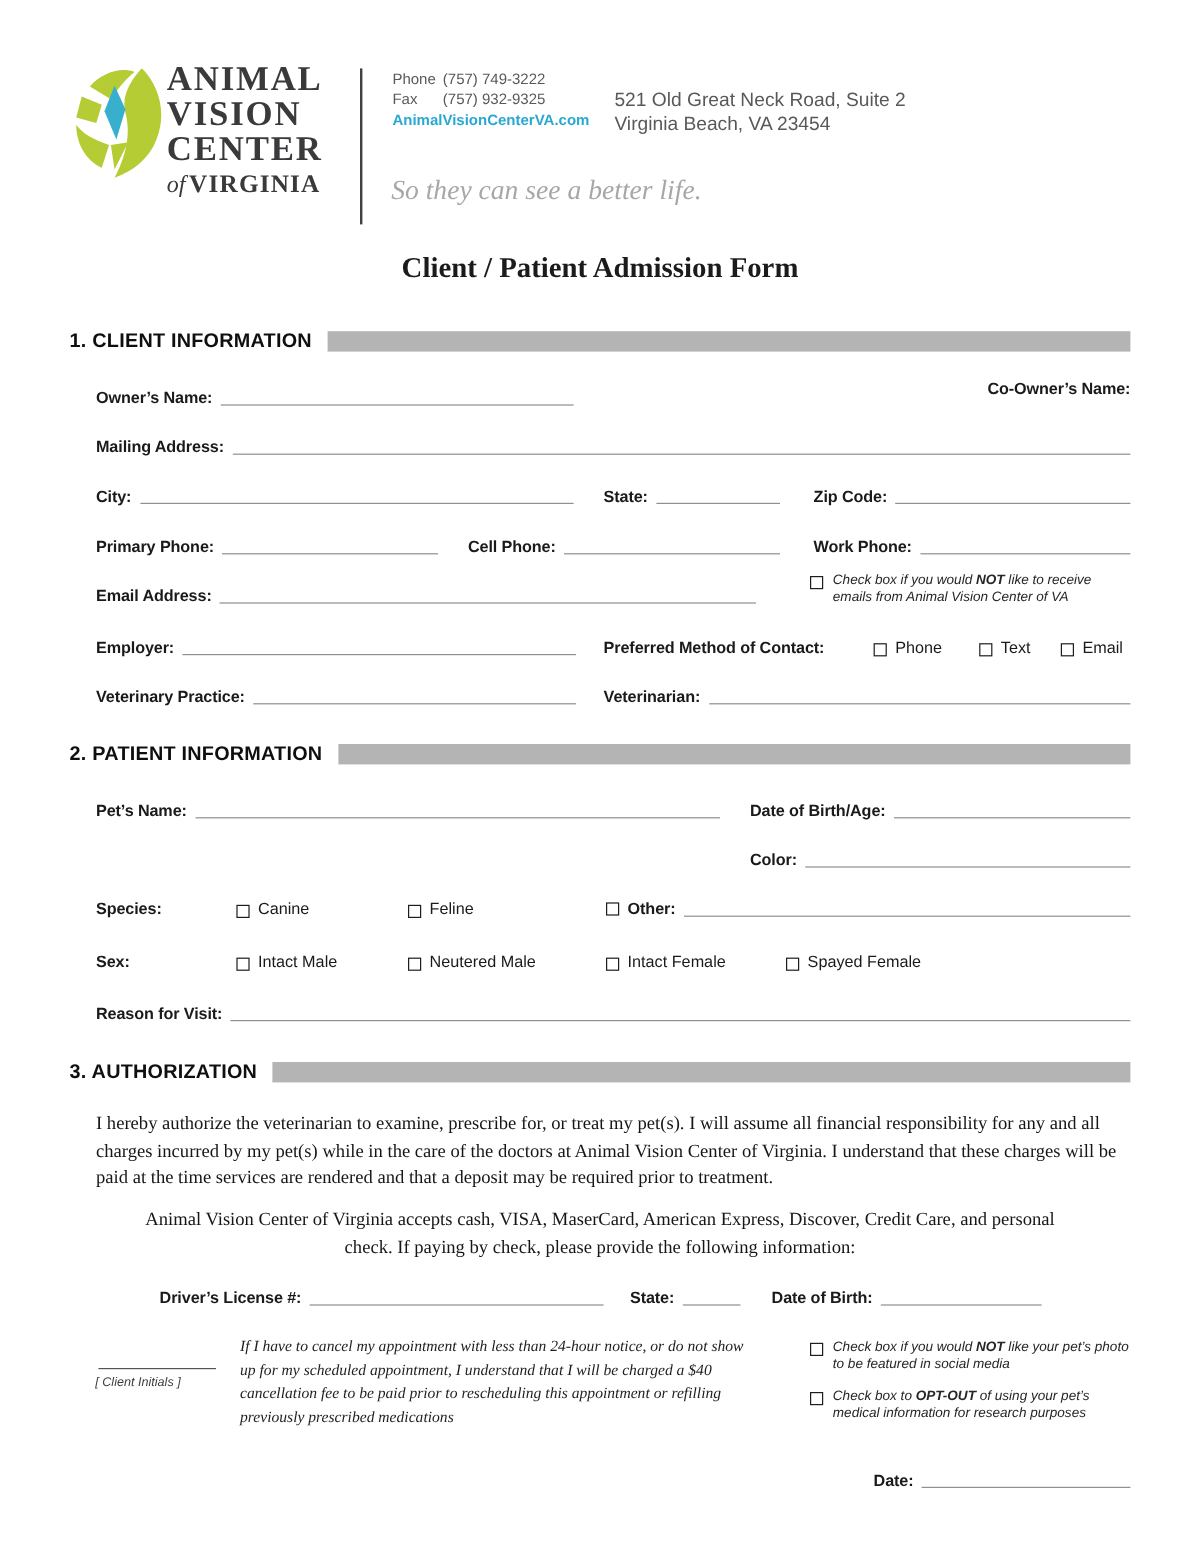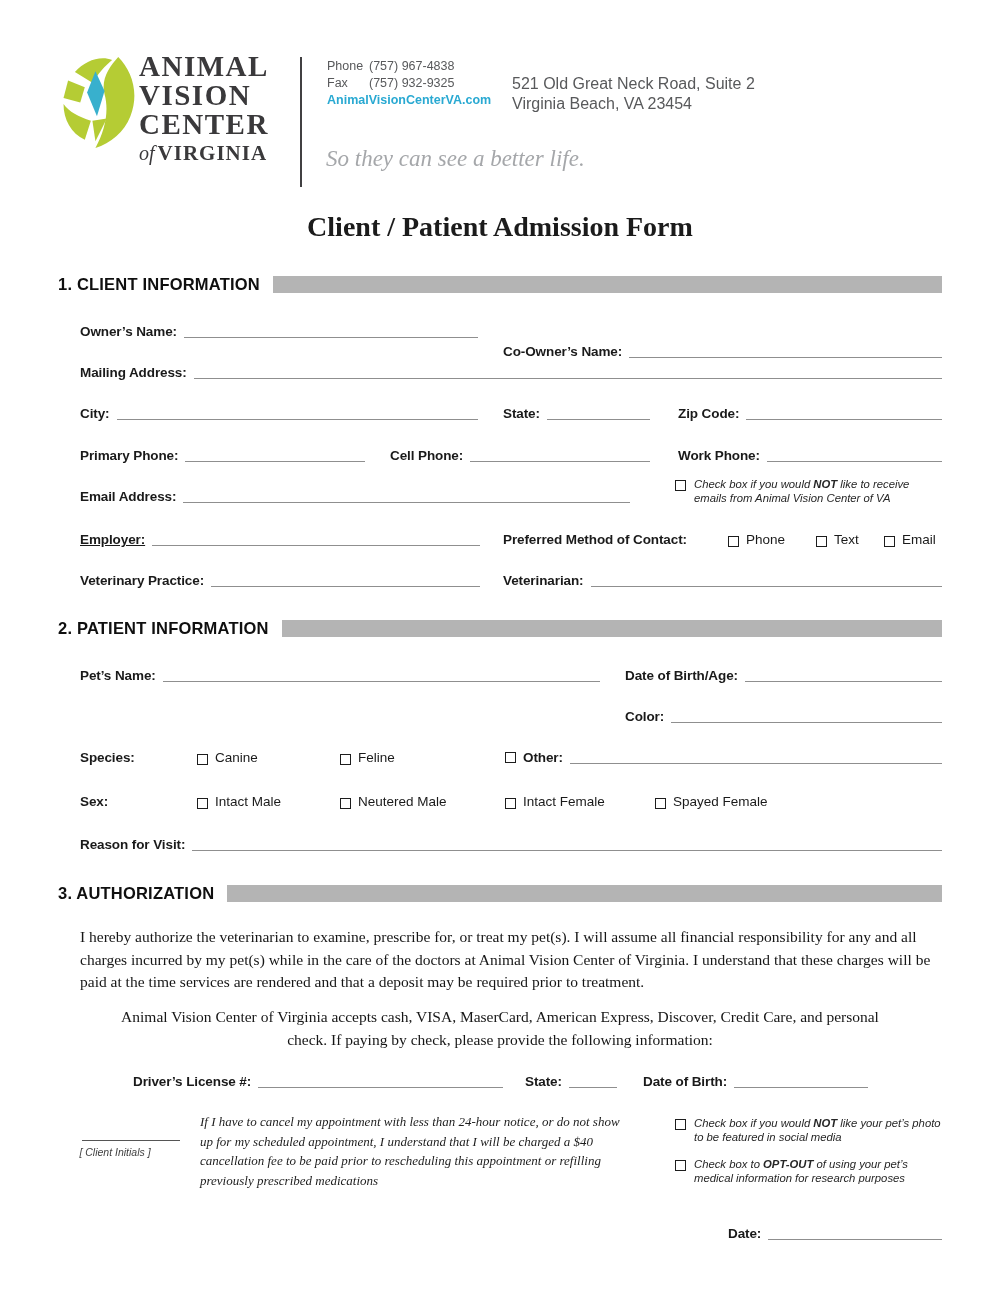--- a/index.html
+++ b/index.html
@@ -15,21 +15,21 @@
   .wm-of{font-style:italic;font-weight:400;font-size:20px;letter-spacing:0;margin-right:3px;}
   .divider{position:absolute;left:300px;top:57px;width:2px;height:130px;background:#414042;}
   .contact{position:absolute;left:327px;top:58px;font-size:12.5px;line-height:17px;color:#58595b;}
   .contact .cl{display:inline-block;width:42px;}
   .weblink{color:#29a9d2;font-weight:700;text-decoration:none;}
   .address{position:absolute;left:512px;top:74px;font-size:16px;line-height:20px;color:#58595b;}
   .tagline{position:absolute;left:326px;top:146px;font-family:"Liberation Serif",serif;
            font-style:italic;font-size:23px;color:#a5a7aa;}
 
   .form-title{position:absolute;left:0;right:0;top:211px;text-align:center;
-              font-family:"Liberation Serif",serif;font-weight:700;font-size:28px;color:#1b1b1b;}
+              font-family:"Liberation Serif",serif;font-weight:700;font-size:24px;color:#1b1b1b;}
 
   
   .sec{position:absolute;left:58px;right:58px;display:flex;align-items:center;}
   .sec .st{font-weight:700;font-size:16.5px;letter-spacing:.2px;color:#0f0f0f;white-space:nowrap;}
   .sec .bar{flex:1;height:17px;background:#b4b4b4;margin-left:13px;}
 
   
   .g{position:absolute;display:flex;align-items:flex-end;height:19px;}
   .lbl{font-weight:700;font-size:13.5px;letter-spacing:-.1px;white-space:nowrap;line-height:15px;}
   .line{flex:1;border-bottom:1.3px solid #8f8f8f;margin-left:7px;margin-bottom:1px;height:10px;}
@@ -71,21 +71,21 @@
   <div class="wordmark">
     <div class="wm-big">ANIMAL</div>
     <div class="wm-big">VISION</div>
     <div class="wm-big">CENTER</div>
     <div class="wm-small"><span class="wm-of">of</span><span>VIRGINIA</span></div>
   </div>
 
   <div class="divider"></div>
 
   <div class="contact">
-    <div><span class="cl">Phone</span><span>(757) 967-4838</span></div>
+    <div><span class="cl">Phone</span><span>(757) 749-3222</span></div>
     <div><span class="cl">Fax</span><span>(757) 932-9325</span></div>
     <div><a class="weblink" href="#">AnimalVisionCenterVA.com</a></div>
   </div>
 
   <div class="address">
     <div>521 Old Great Neck Road, Suite 2</div>
     <div>Virginia Beach, VA 23454</div>
   </div>
 
   <div class="tagline">So they can see a better life.</div>
@@ -94,21 +94,21 @@
 
   <div class="sec" style="top:275px;">
     <span class="st">1. CLIENT INFORMATION</span>
     <span class="bar"></span>
   </div>
 
   <div class="g" style="left:80px;top:320px;width:398px;">
     <span class="lbl">Owner’s Name:</span>
     <span class="line"></span>
   </div>
-  <div class="g" style="left:503px;top:340px;right:58px;">
+  <div class="g" style="left:503px;top:316px;right:58px;flex-direction:column;">
     <span class="lbl">Co-Owner’s Name:</span>
     <span class="line"></span>
   </div>
 
   <div class="g" style="left:80px;top:361px;right:58px;">
     <span class="lbl">Mailing Address:</span>
     <span class="line"></span>
   </div>
 
   <div class="g" style="left:80px;top:402px;width:398px;">
@@ -139,21 +139,21 @@
 
   <div class="g" style="left:80px;top:485px;width:550px;">
     <span class="lbl">Email Address:</span>
     <span class="line"></span>
   </div>
   <div class="note" style="left:675px;top:478px;right:58px;">
     <span class="cb"></span>
     <span class="nt"><span>Check box if you would </span><span class="nb">NOT</span><span> like to receive emails from Animal Vision Center of VA</span></span>
   </div>
 
-  <div class="g" style="left:80px;top:528px;width:400px;text-decoration:underline;">
+  <div class="g" style="left:80px;top:528px;width:400px;">
     <span class="lbl">Employer:</span>
     <span class="line"></span>
   </div>
   <div class="relrow" style="left:503px;top:528px;right:58px;">
     <span class="abs lbl" style="left:0;">Preferred Method of Contact:</span>
     <span class="abs opt" style="left:225px;">
         <span class="cb"></span>
         <span>Phone</span>
       </span>
     <span class="abs opt" style="left:313px;">

